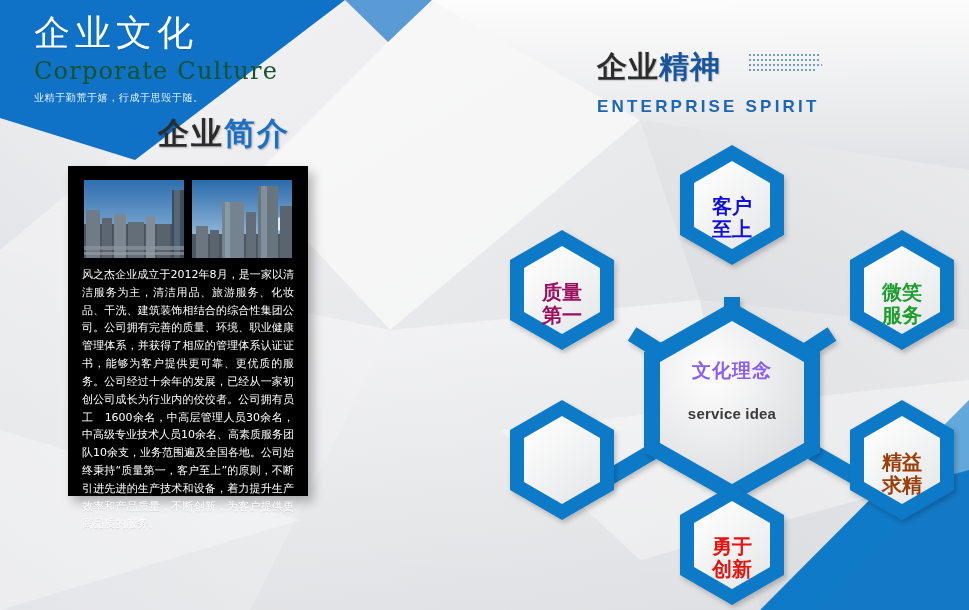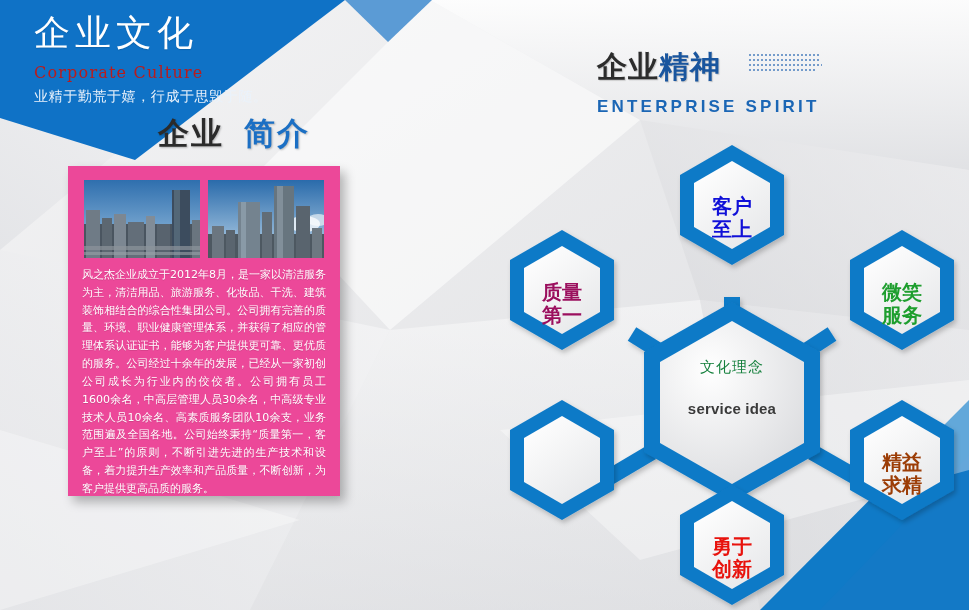--- a/index.html
+++ b/index.html
@@ -18,39 +18,39 @@
   .banner-svg{position:absolute;left:0;top:0;width:420px;height:170px;}
 
   .banner-text{position:absolute;left:34px;top:14px;width:270px;color:#ffffff;}
   .banner-cn{
     font-family:"DejaVu Sans","Liberation Sans",sans-serif;
     font-size:36px;letter-spacing:5px;line-height:1.05;font-weight:400;
     color:#ffffff;text-shadow:0 1px 1px rgba(0,0,0,.12);
   }
   .banner-en{
     font-family:"DejaVu Serif","Liberation Serif",serif;
-    font-size:16px;letter-spacing:1.2px;margin-top:11px;color:#b91c1c;
+    font-size:24px;letter-spacing:1.2px;margin-top:5px;color:#14532d;
   }
   .banner-sub{
-    font-size:14px;letter-spacing:.6px;margin-top:6px;color:#eaf2fb;white-space:nowrap;
+    font-size:10px;letter-spacing:.6px;margin-top:6px;color:#eaf2fb;white-space:nowrap;
   }
 
   
   .sec-title{
     position:absolute;left:158px;top:113px;
     font-size:31px;font-weight:bold;letter-spacing:2px;white-space:nowrap;
     text-shadow:1px 1px 2px rgba(0,0,0,.25);
   }
   .sec-title .dark{color:#2b2b2b;}
-  .sec-title .blue{color:#1b6fc4;margin-left:20px;}
+  .sec-title .blue{color:#1b6fc4;}
 
   
   .panel{
-    position:absolute;left:68px;top:166px;width:272px;height:330px;
-    background:#ec4899;
+    position:absolute;left:68px;top:166px;width:240px;height:330px;
+    background:#000000;
     box-shadow:5px 6px 10px rgba(0,0,0,.28);
   }
   .panel-photos{display:flex;gap:8px;padding:14px 16px 0 16px;}
   .photo{width:128px;height:78px;position:relative;overflow:hidden;}
   .photo svg{display:block;width:128px;height:78px;}
   .panel-body{
     padding:8px 14px 10px 14px;color:#ffffff;font-size:11px;line-height:1.62;
     text-align:justify;text-justify:inter-ideograph;
     font-family:"DejaVu Sans","Liberation Sans",sans-serif;
     text-shadow:0 1px 0 rgba(0,0,0,.12);
@@ -78,21 +78,21 @@
   .spirit-deco i:nth-child(4){width:66px;}
 
   
   .hexwrap{position:absolute;left:490px;top:112px;width:479px;height:500px;}
   .hexwrap svg{display:block;width:479px;height:500px;}
   .hexlabel{
     position:absolute;text-align:center;line-height:1.16;
     font-weight:bold;white-space:pre-line;pointer-events:none;
   }
   .hl-outer{font-size:20px;}
-  .center-cn{font-size:15px;color:#15803d;font-weight:400;letter-spacing:1px;}
+  .center-cn{font-size:19px;color:#8b5cf6;font-weight:700;letter-spacing:1px;}
   .center-en{font-size:15px;color:#3a3a3a;margin-top:6px;letter-spacing:.2px;
              font-family:"Liberation Sans",sans-serif;}
 </style>
 </head>
 <body>
 
 <div id="stage">
 
   <svg class="bg-svg" viewBox="0 0 969 610" preserveAspectRatio="none">
     <defs>

